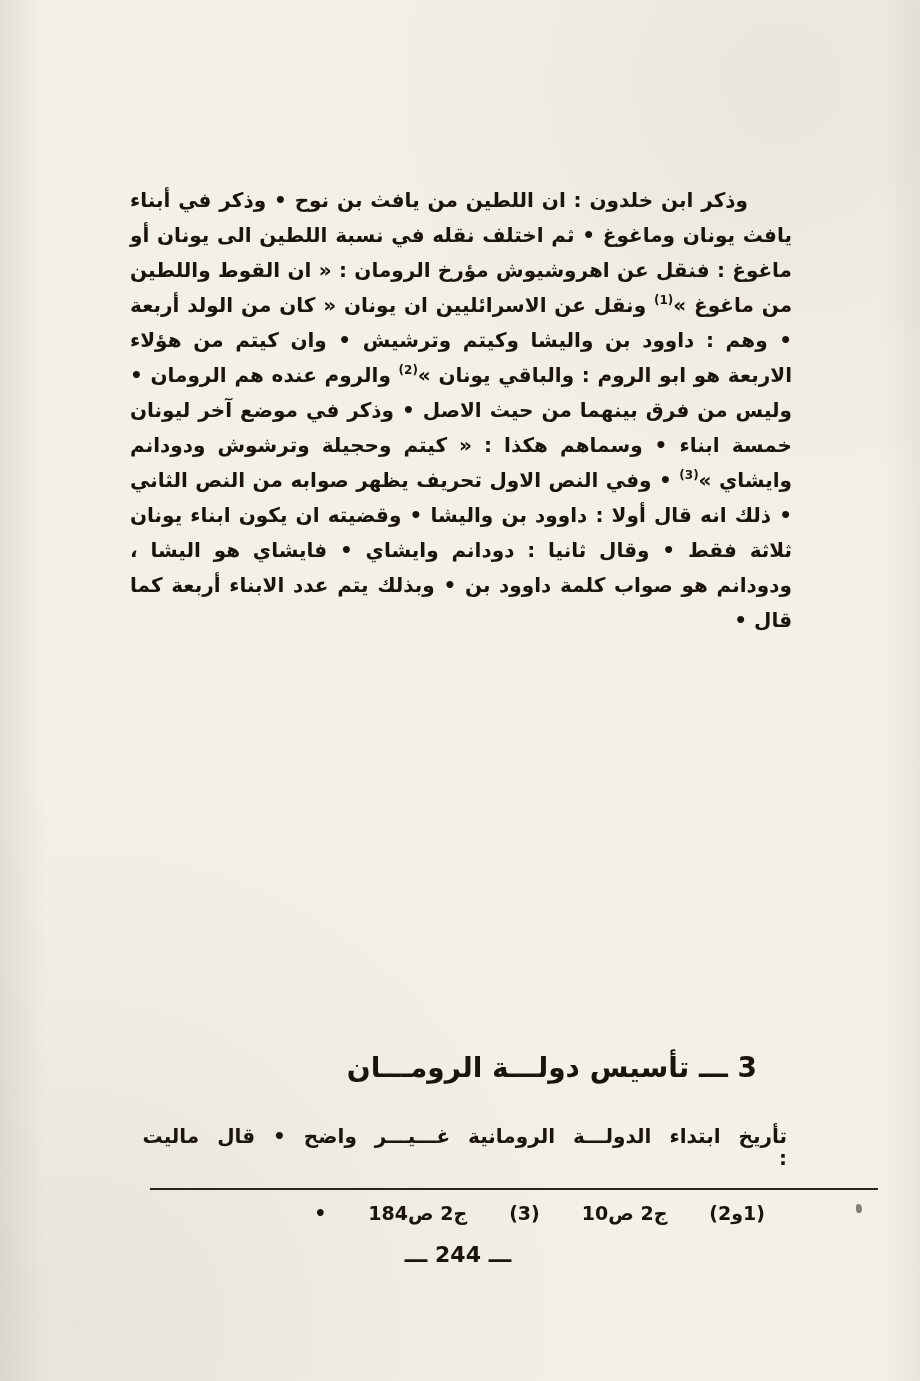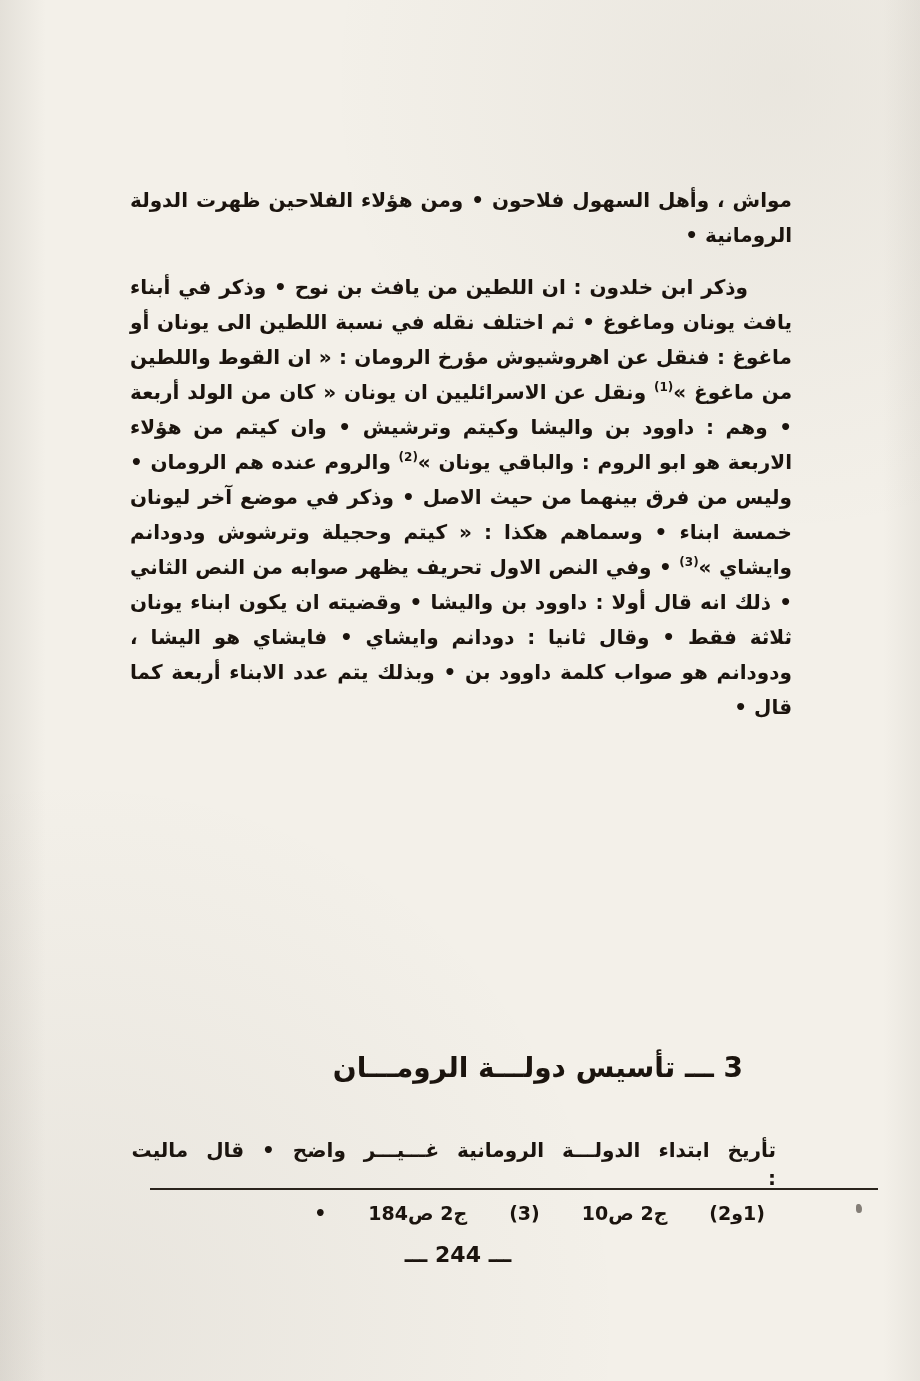--- a/index.html
+++ b/index.html
@@ -38,41 +38,41 @@
   .fn-marker {
     font-size: 12px;
     line-height: 0;
     vertical-align: super;
     font-weight: 700;
   }
 
   .section-heading {
     position: absolute;
     top: 1048px;
-    right: 177px;
+    right: 163px;
     margin: 0;
     direction: rtl;
     text-align: right;
     font-size: 28px;
     font-weight: 800;
     line-height: 40px;
     letter-spacing: 0.5px;
   }
 
   .lead {
     position: absolute;
     top: 1120px;
     right: 128px;
     width: 662px;
-    margin: 16px;
+    margin: 5px;
     direction: rtl;
     text-align: right;
     font-size: 20px;
     font-weight: 700;
-    line-height: 28px;
+    line-height: 22px;
     word-spacing: 11px;
   }
 
   .footnote-rule {
     position: absolute;
     top: 1188px;
     left: 150px;
     width: 728px;
     height: 2px;
     background: #2a241d;
@@ -112,21 +112,20 @@
     border-radius: 40% 60% 50% 50%;
   }
 </style>
 </head>
 <body>
 
 <div class="page">
 
   <div class="text-block" lang="ar" dir="rtl">
 
-    <p class="para">مواش ، وأهل السهول فلاحون • ومن هؤلاء الفلاحين ظهرت الدولة الرومانية •</p>
 
     <p class="para indented"><span>وذكر ابن خلدون : ان اللطين من يافث بن نوح • وذكر في أبناء يافث يونان وماغوغ • ثم اختلف نقله في نسبة اللطين الى يونان أو ماغوغ : فنقل عن اهروشيوش مؤرخ الرومان : « ان القوط واللطين من ماغوغ »</span><sup class="fn-marker">(1)</sup><span> ونقل عن الاسرائليين ان يونان « كان من الولد أربعة • وهم : داوود بن واليشا وكيتم وترشيش • وان كيتم من هؤلاء الاربعة هو ابو الروم : والباقي يونان »</span><sup class="fn-marker">(2)</sup><span> والروم عنده هم الرومان • وليس من فرق بينهما من حيث الاصل • وذكر في موضع آخر ليونان خمسة ابناء • وسماهم هكذا : « كيتم وحجيلة وترشوش ودودانم وايشاي »</span><sup class="fn-marker">(3)</sup><span> • وفي النص الاول تحريف يظهر صوابه من النص الثاني • ذلك انه قال أولا : داوود بن واليشا • وقضيته ان يكون ابناء يونان ثلاثة فقط • وقال ثانيا : دودانم وايشاي • فايشاي هو اليشا ، ودودانم هو صواب كلمة داوود بن • وبذلك يتم عدد الابناء أربعة كما قال •</span></p>
 
 
   </div>
 
   <h2 class="section-heading" lang="ar" dir="rtl">3 ـــ تأسيس دولـــة الرومـــان</h2>
 
   <p class="lead" lang="ar" dir="rtl">تأريخ ابتداء الدولـــة الرومانية غـــيـــر واضح • قال ماليت :</p>
 

